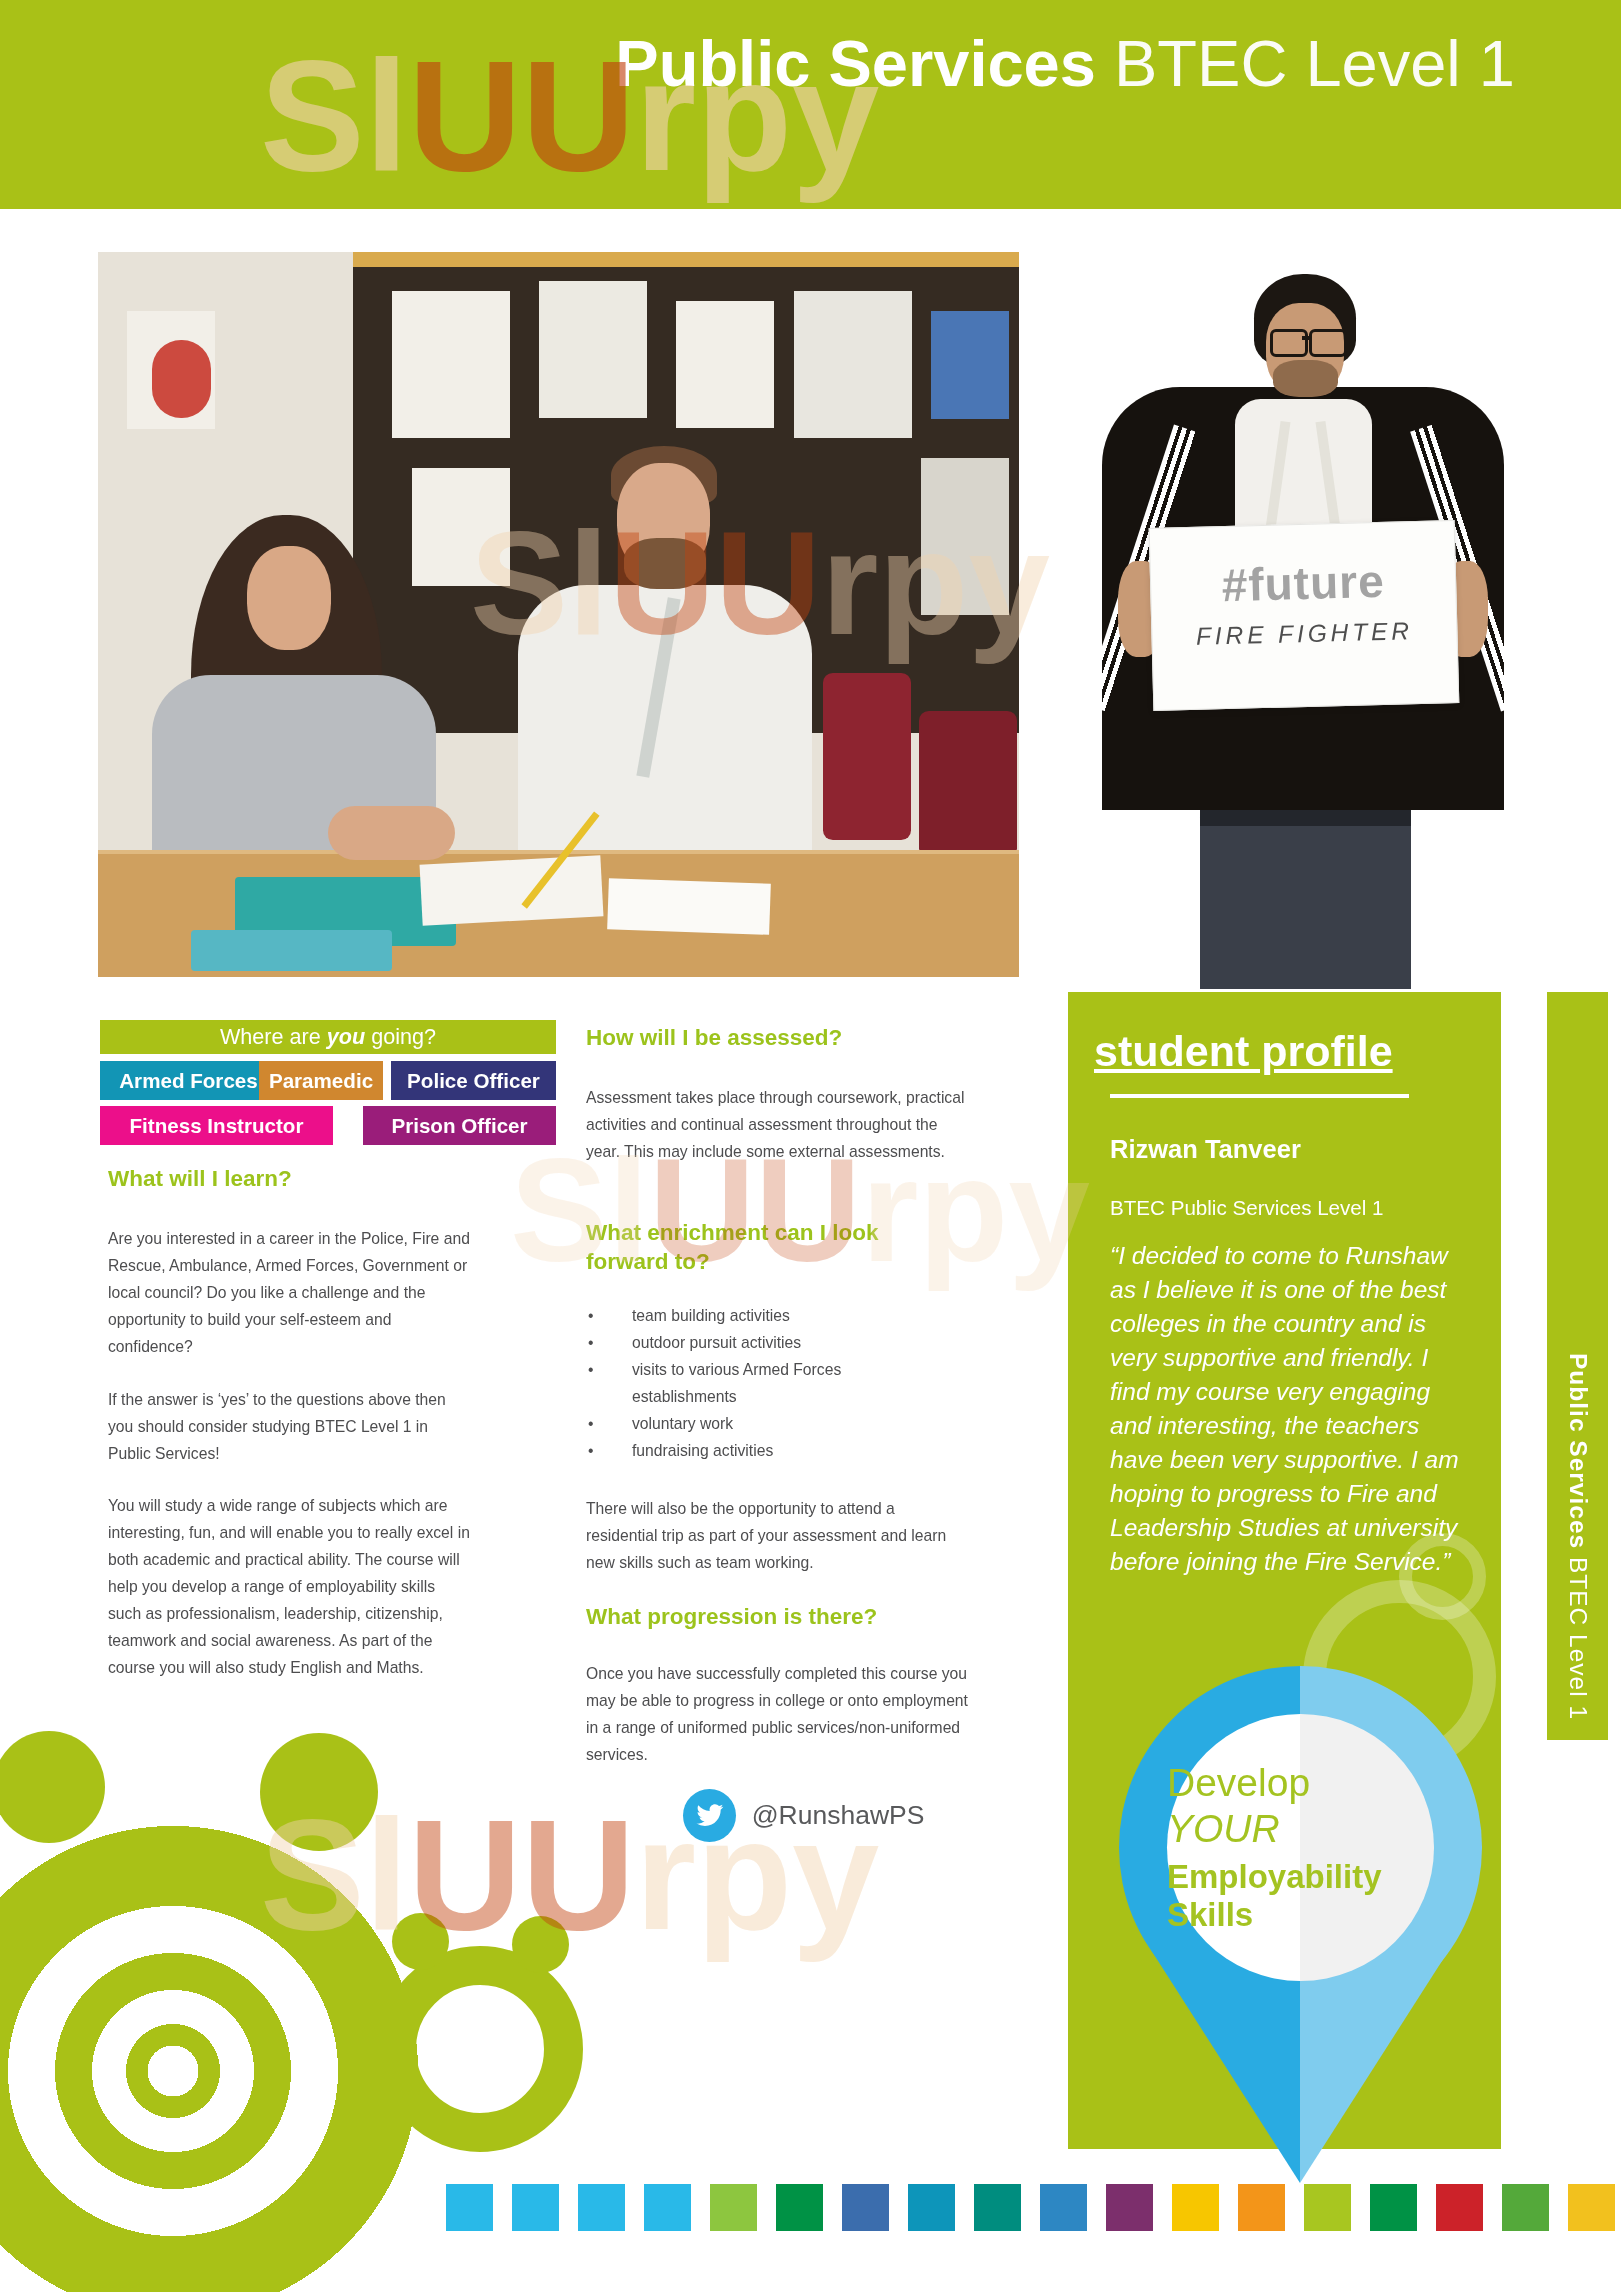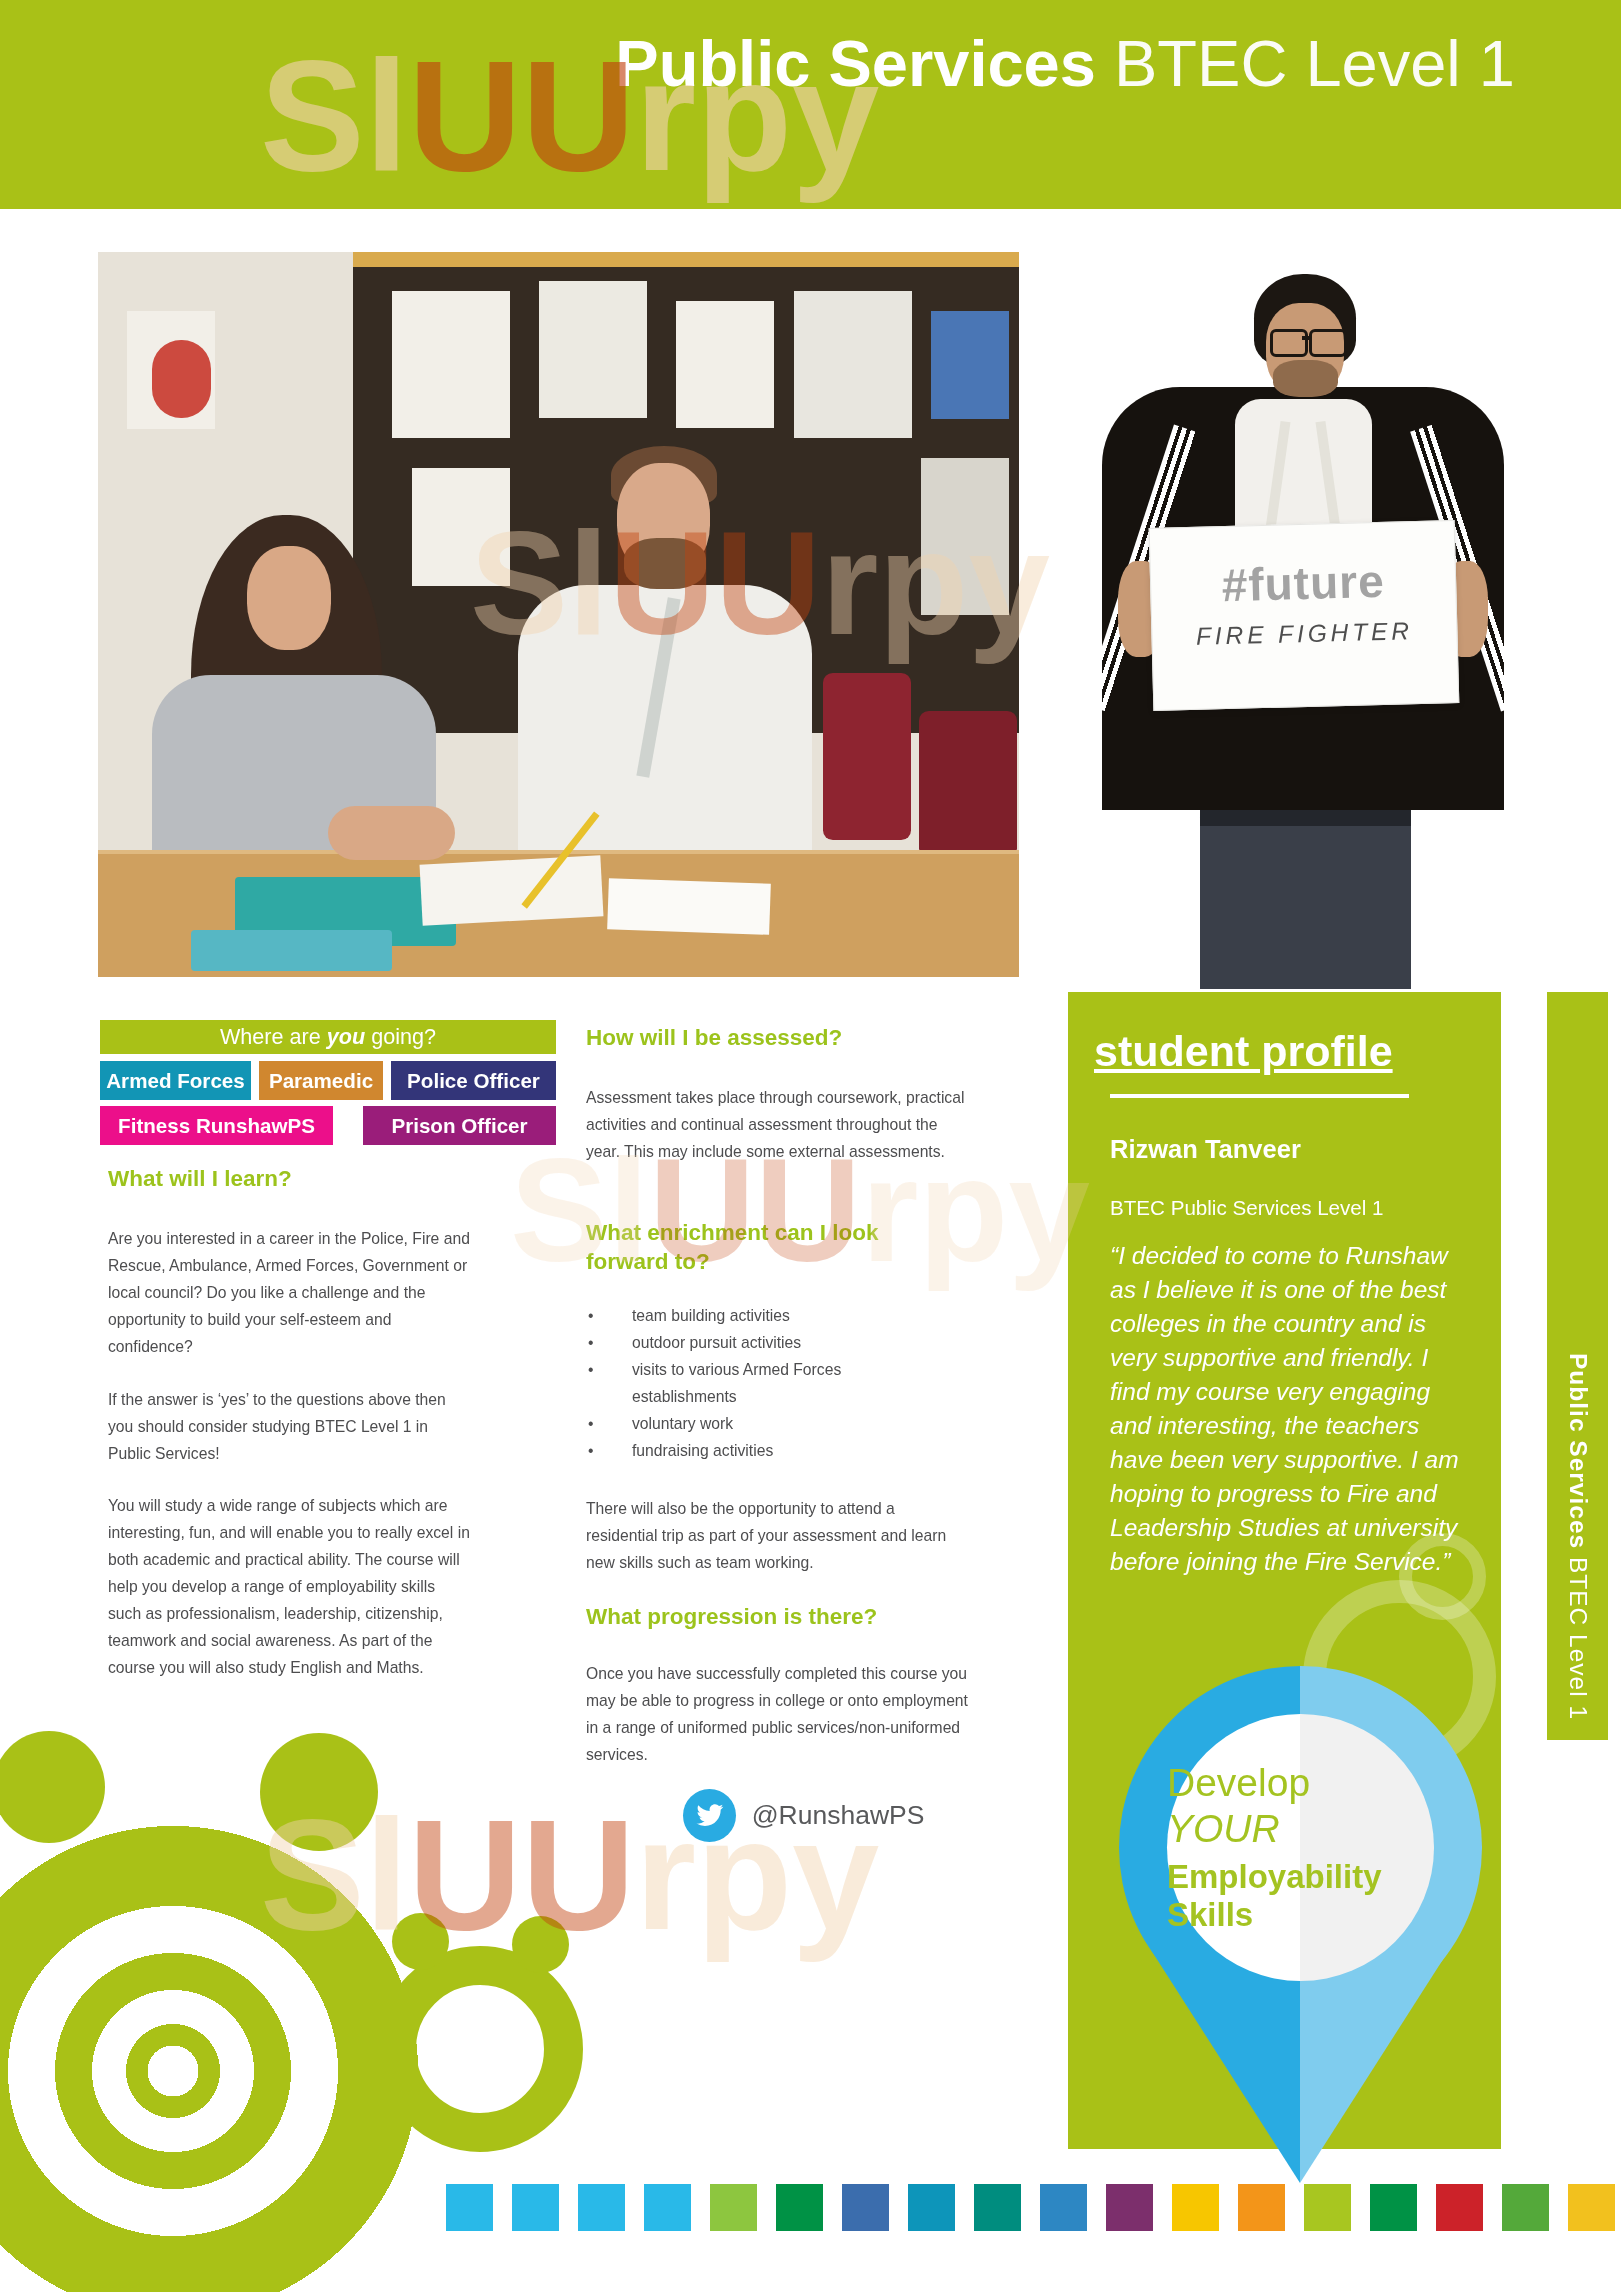--- a/index.html
+++ b/index.html
@@ -71,21 +71,21 @@
   .jeans{left:137px;top:536px;width:211px;height:179px;background:#3a3f49;border-radius:7.8px 7.8px 0 0;}
   .belt{left:137px;top:536px;width:211px;height:15.7px;background:#23262c;}
 
   
   .where-bar{position:absolute;left:100px;top:1020px;width:456px;height:34px;background:#a9c117;
              color:#fff;font-size:21.6px;line-height:34px;text-align:center;z-index:2;}
   .where-bar .emph{font-weight:bold;font-style:italic;}
   .badges{position:absolute;left:100px;top:1061px;width:456px;z-index:2;}
   .badge{position:absolute;height:39px;line-height:39px;text-align:center;color:#fff;
          font-size:20.6px;font-weight:bold;white-space:nowrap;}
-  .b1{left:0;top:0;width:151px;}
+  .b1{left:0;top:0;width:151px;padding-left:13px;}
   .b2{left:159px;top:0;width:124px;}
   .b3{left:291px;top:0;width:165px;}
   .b4{left:0;top:45px;width:233px;}
   .b5{left:263px;top:45px;width:193px;}
 
   
   .h-green{position:absolute;font-size:22.5px;font-weight:bold;color:#9cc31c;z-index:2;}
   .body-p{position:absolute;font-size:15.7px;line-height:27px;color:#4d4d4f;z-index:2;}
   .col-l{left:108px;width:363px;}
   .col-m{left:586px;width:384px;}
@@ -222,21 +222,21 @@
     </div>
   </div>
 
   <div class="where-bar">
     <span>Where are </span><span class="emph">you</span><span> going?</span>
   </div>
   <div class="badges">
     <div class="badge b1" style="background: rgb(18, 149, 181);">Armed Forces</div>
     <div class="badge b2" style="background: rgb(208, 135, 47);">Paramedic</div>
     <div class="badge b3" style="background: rgb(51, 53, 121);">Police Officer</div>
-    <div class="badge b4" style="background: rgb(236, 15, 138);">Fitness RunshawPS</div>
+    <div class="badge b4" style="background: rgb(236, 15, 138);">Fitness Instructor</div>
     <div class="badge b5" style="background: rgb(154, 29, 122);">Prison Officer</div>
   </div>
 
   <div class="h-green col-l" style="top:1166px;">What will I learn?</div>
   <div class="body-p col-l" style="top:1225px;">Are you interested in a career in the Police, Fire and Rescue, Ambulance, Armed Forces, Government or local council? Do you like a challenge and the opportunity to build your self-esteem and confidence?</div>
   <div class="body-p col-l" style="top:1386px;">If the answer is ‘yes’ to the questions above then you should consider studying BTEC Level 1 in Public Services!</div>
   <div class="body-p col-l" style="top:1492px;">You will study a wide range of subjects which are interesting, fun, and will enable you to really excel in both academic and practical ability. The course will help you develop a range of employability skills such as professionalism, leadership, citizenship, teamwork and social awareness. As part of the course you will also study English and Maths.</div>
 
   <div class="h-green col-m" style="top:1025px;">How will I be assessed?</div>
   <div class="body-p col-m" style="top:1084px;">Assessment takes place through coursework, practical activities and continual assessment throughout the year. This may include some external assessments.</div>

